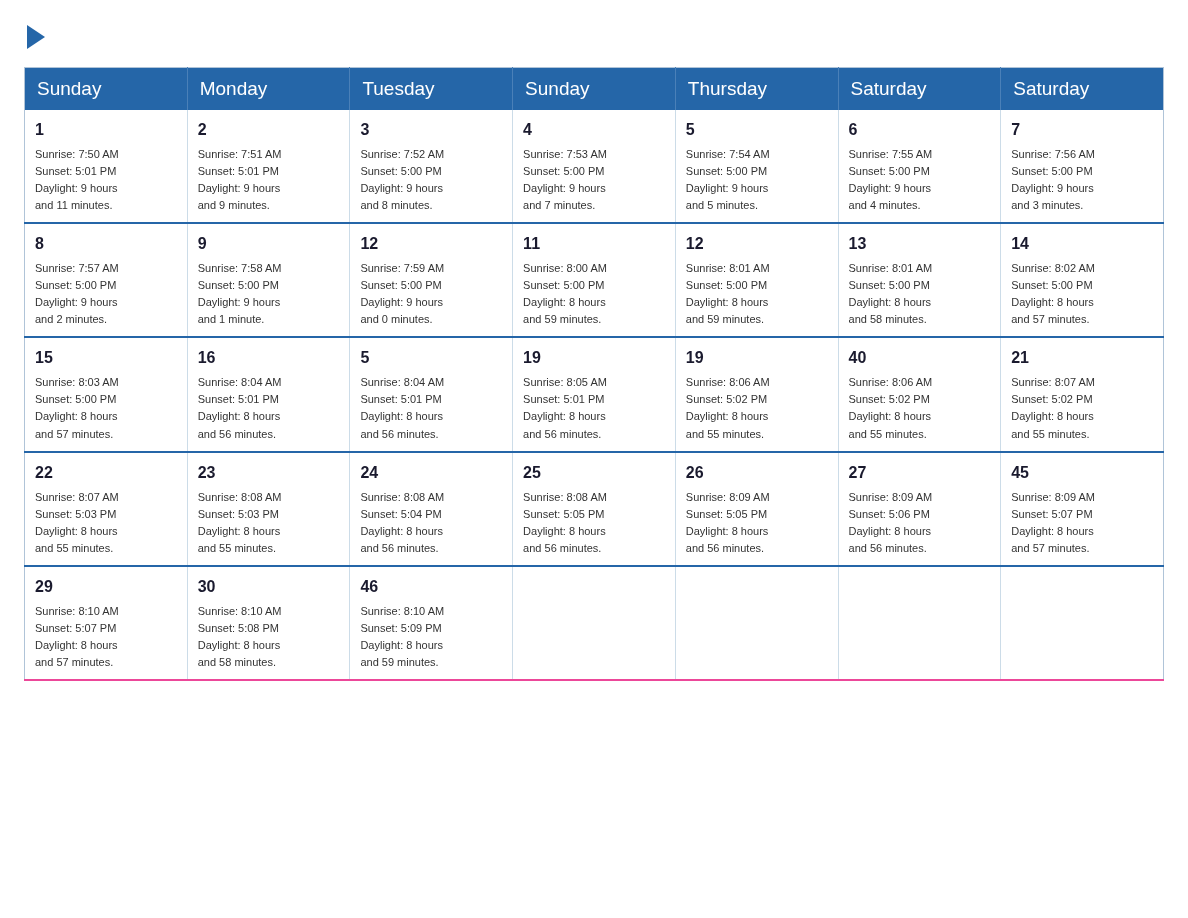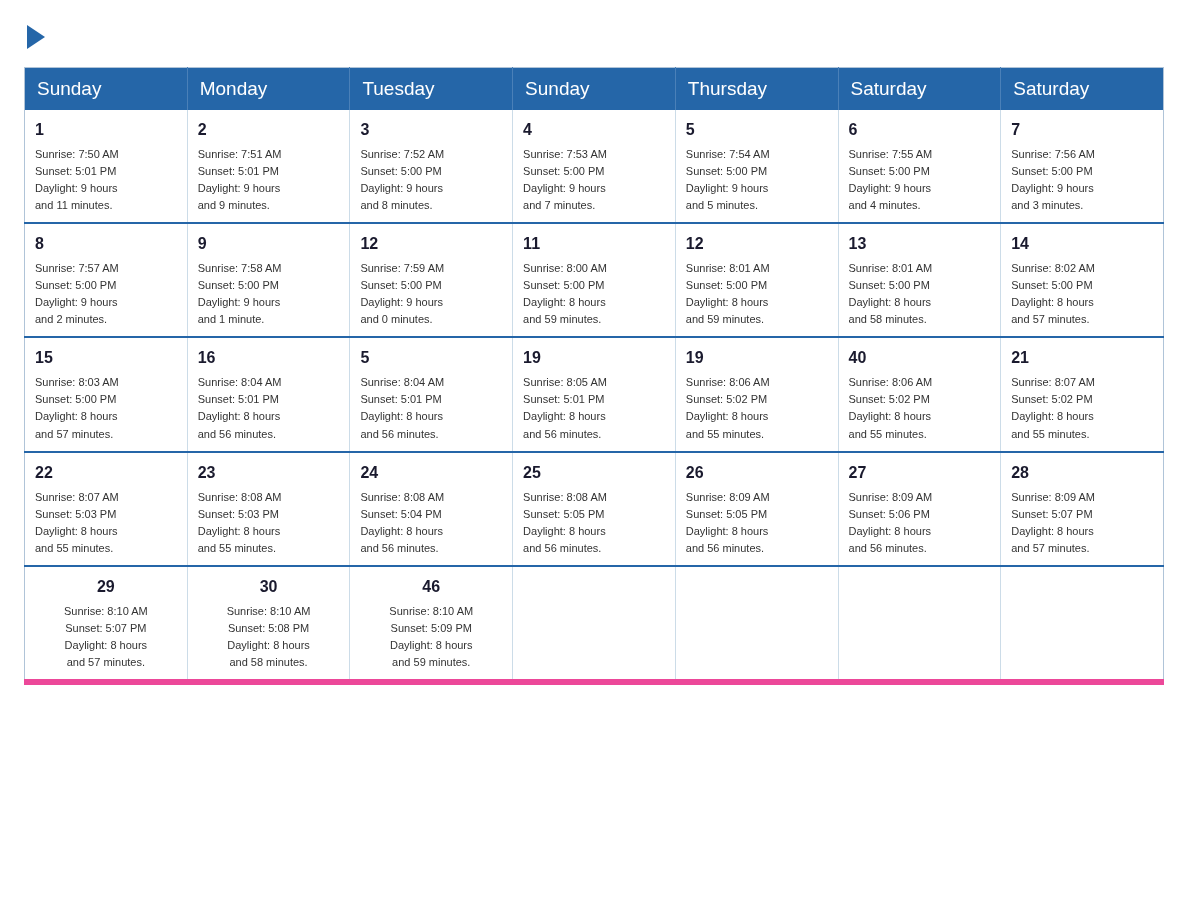--- a/index.html
+++ b/index.html
@@ -54,22 +54,21 @@
       border-bottom: 2px solid #2566a8;
       width: calc(100% / 7);
       font-size: 13.5px;
       color: #333;
       line-height: 1.5;
     }
     .calendar-table td:last-child {
       border-right: none;
     }
     .calendar-table tr:last-child td {
-      border-bottom: 6px solid #ec4899;
-      text-align: center;
+      border-bottom: 2px solid #ec4899;
     }
     .day-number {
       font-size: 16px;
       font-weight: bold;
       color: #1a1a2e;
       margin-bottom: 4px;
     }
     .day-info {
       font-size: 11px;
       color: #333;
@@ -302,21 +301,21 @@
           Sunrise: 8:09 AM<br>Sunset: 5:05 PM<br>Daylight: 8 hours<br>and 56 minutes.
         </div>
         </td>
         <td>
           <div class="day-number">27</div>
         <div class="day-info">
           Sunrise: 8:09 AM<br>Sunset: 5:06 PM<br>Daylight: 8 hours<br>and 56 minutes.
         </div>
         </td>
         <td>
-          <div class="day-number">28</div>
+          <div class="day-number">45</div>
         <div class="day-info">
           Sunrise: 8:09 AM<br>Sunset: 5:07 PM<br>Daylight: 8 hours<br>and 57 minutes.
         </div>
         </td>
       </tr>
       <tr>
         <td>
           <div class="day-number">29</div>
         <div class="day-info">
           Sunrise: 8:10 AM<br>Sunset: 5:07 PM<br>Daylight: 8 hours<br>and 57 minutes.

